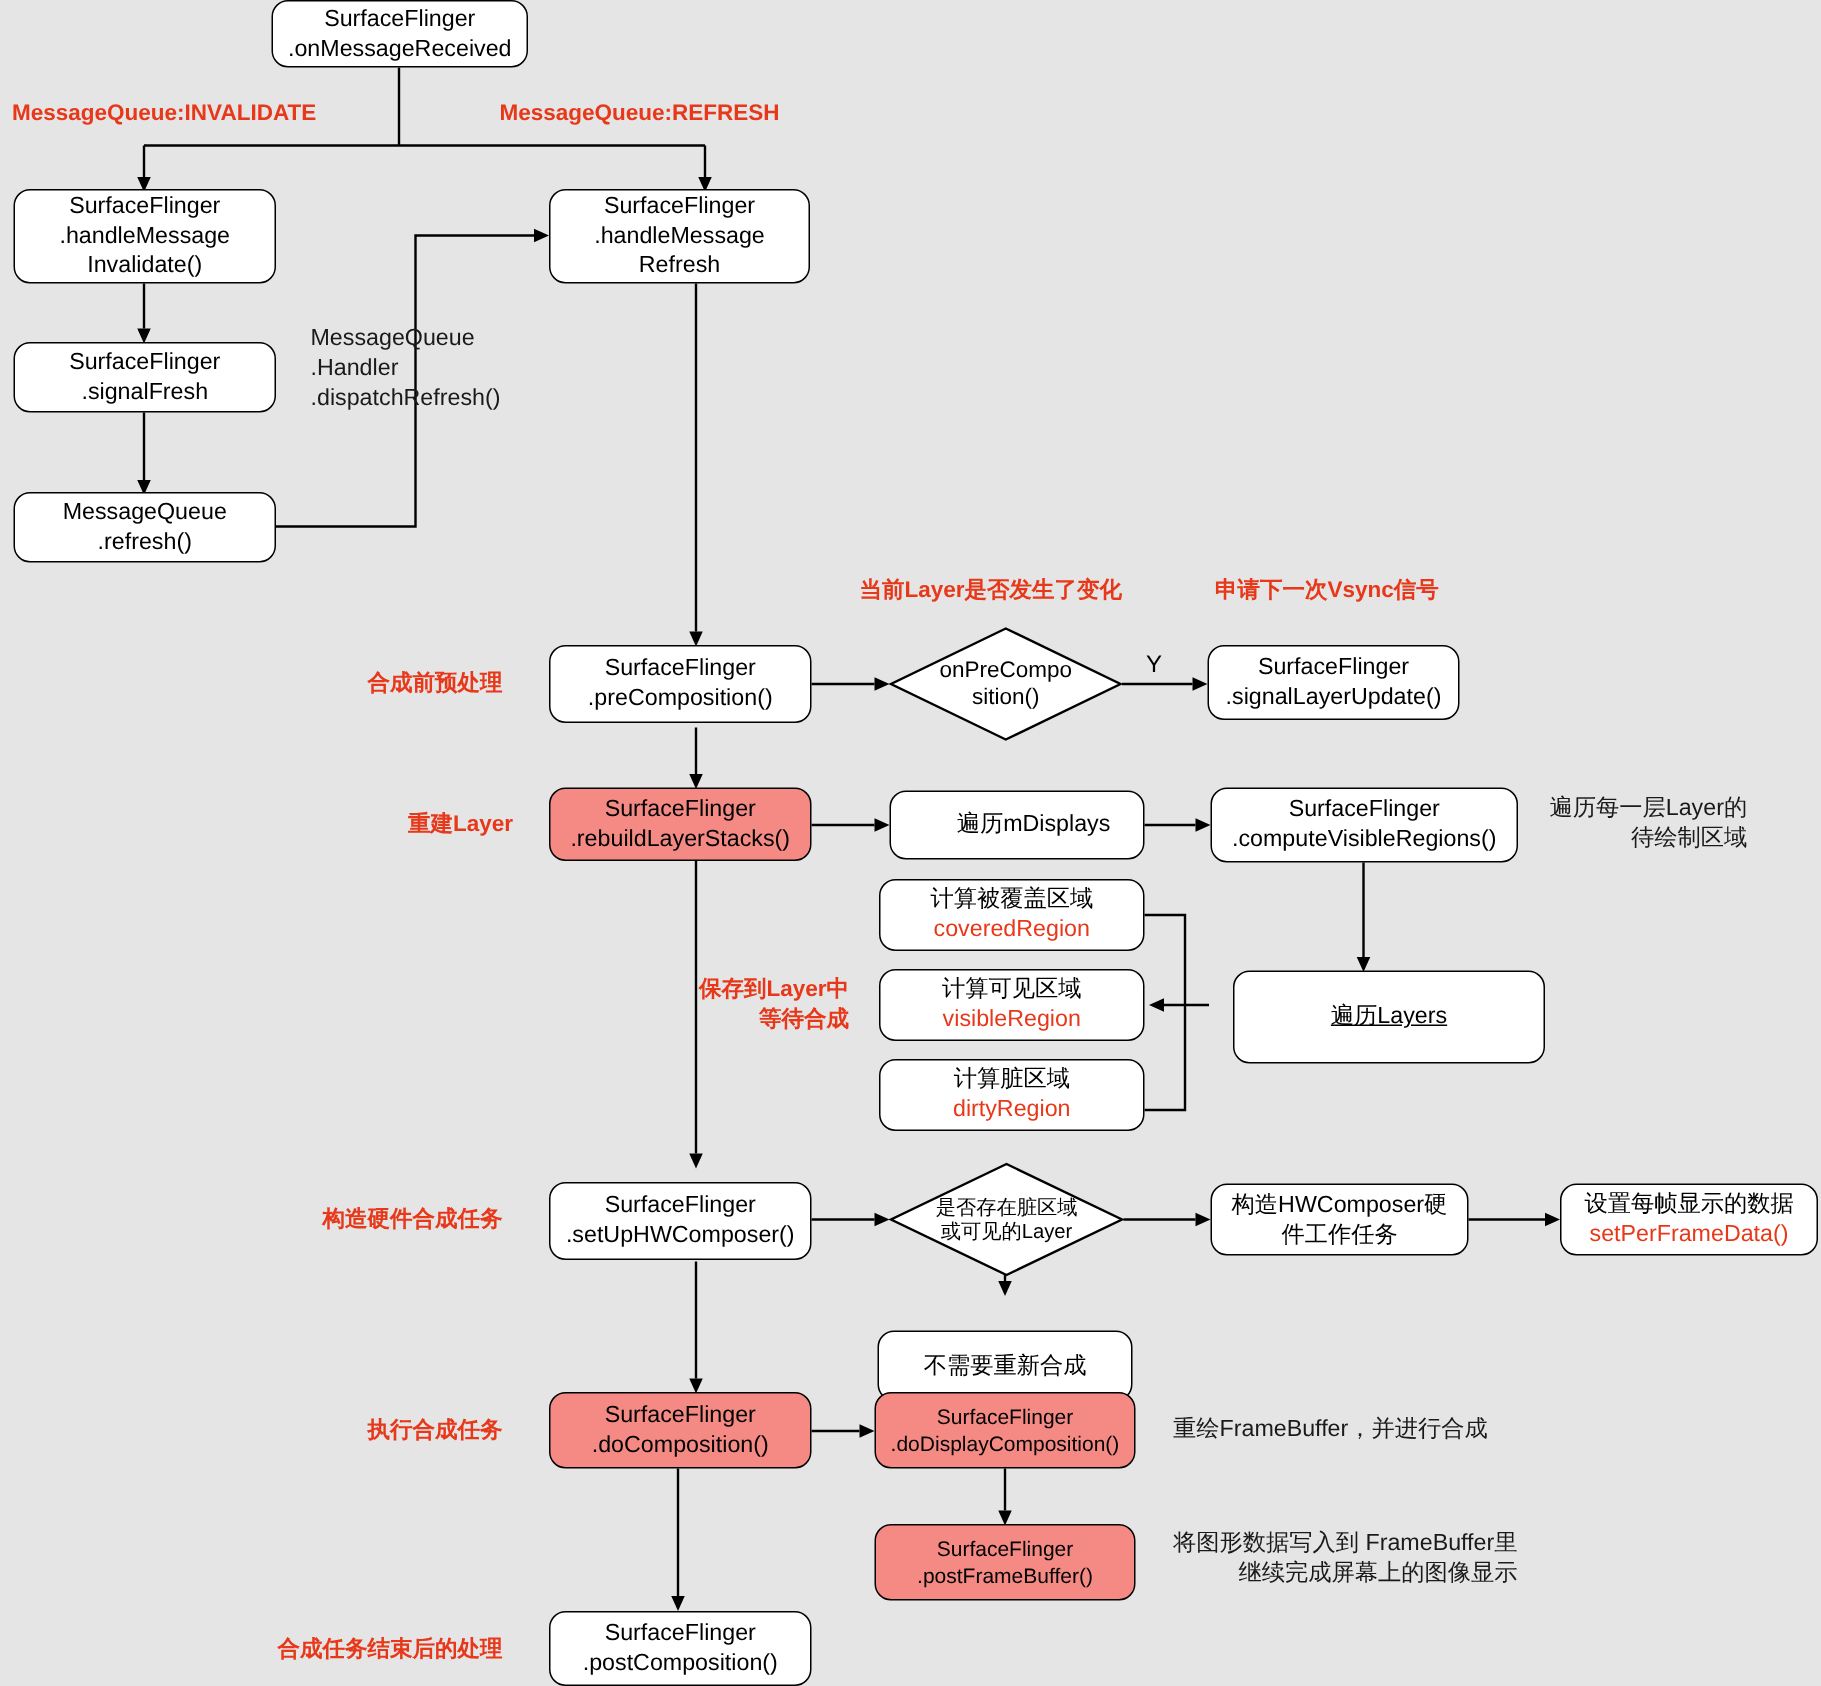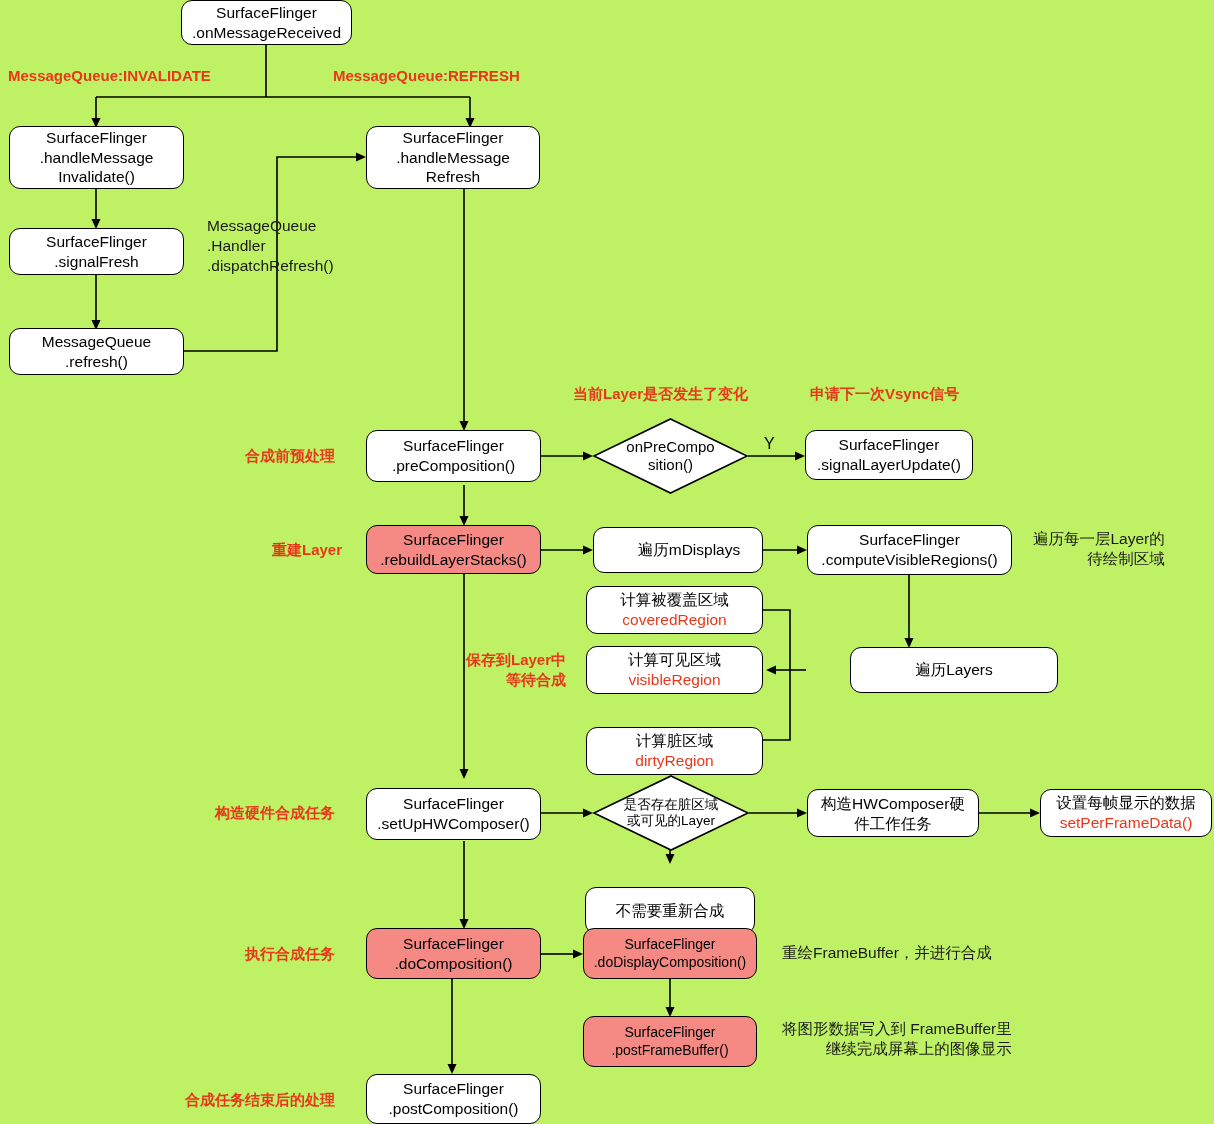--- a/index.html
+++ b/index.html
@@ -8,21 +8,21 @@
     background: #ffffff;
   }
   body {
     font-family: "Liberation Sans", "DejaVu Sans", sans-serif;
     -webkit-font-smoothing: antialiased;
   }
   #canvas {
     position: relative;
     width: 1214px;
     height: 1124px;
-    background: #bef264;
+    background: #e5e5e5;
     overflow: hidden;
   }
   .node {
     position: absolute;
     box-sizing: border-box;
     border: 1.6px solid #000000;
     border-radius: 11px;
     background: #ffffff;
     display: flex;
     flex-direction: column;
@@ -222,35 +222,35 @@
 
   <div class="node" style="left:593px; top:527px; width:170px; height:46px;padding-left:26px;">
     <span class="ln">遍历mDisplays</span>
   </div>
 
   <div class="node" style="left:807px; top:525px; width:205px; height:50px;">
     <span class="ln">SurfaceFlinger</span>
     <span class="ln">.computeVisibleRegions()</span>
   </div>
 
-  <div class="node" style="left:850px; top:647px; width:208px; height:46px;">
+  <div class="node" style="left:822px; top:647px; width:208px; height:62px;text-decoration:underline;">
     <span class="ln">遍历Layers</span>
   </div>
 
   <div class="node" style="left:586px; top:586px; width:177px; height:48px;">
     <span class="ln">计算被覆盖区域</span>
     <span class="ln red">coveredRegion</span>
   </div>
 
   <div class="node" style="left:586px; top:646px; width:177px; height:48px;">
     <span class="ln">计算可见区域</span>
     <span class="ln red">visibleRegion</span>
   </div>
 
-  <div class="node" style="left:586px; top:706px; width:177px; height:48px;margin-top:21px;">
+  <div class="node" style="left:586px; top:706px; width:177px; height:48px;">
     <span class="ln">计算脏区域</span>
     <span class="ln red">dirtyRegion</span>
   </div>
 
   <div class="node" style="left:366px; top:788px; width:175px; height:52px;">
     <span class="ln">SurfaceFlinger</span>
     <span class="ln">.setUpHWComposer()</span>
   </div>
 
   <div class="node" style="left:807px; top:789px; width:172px; height:48px;justify-content:flex-end;">

